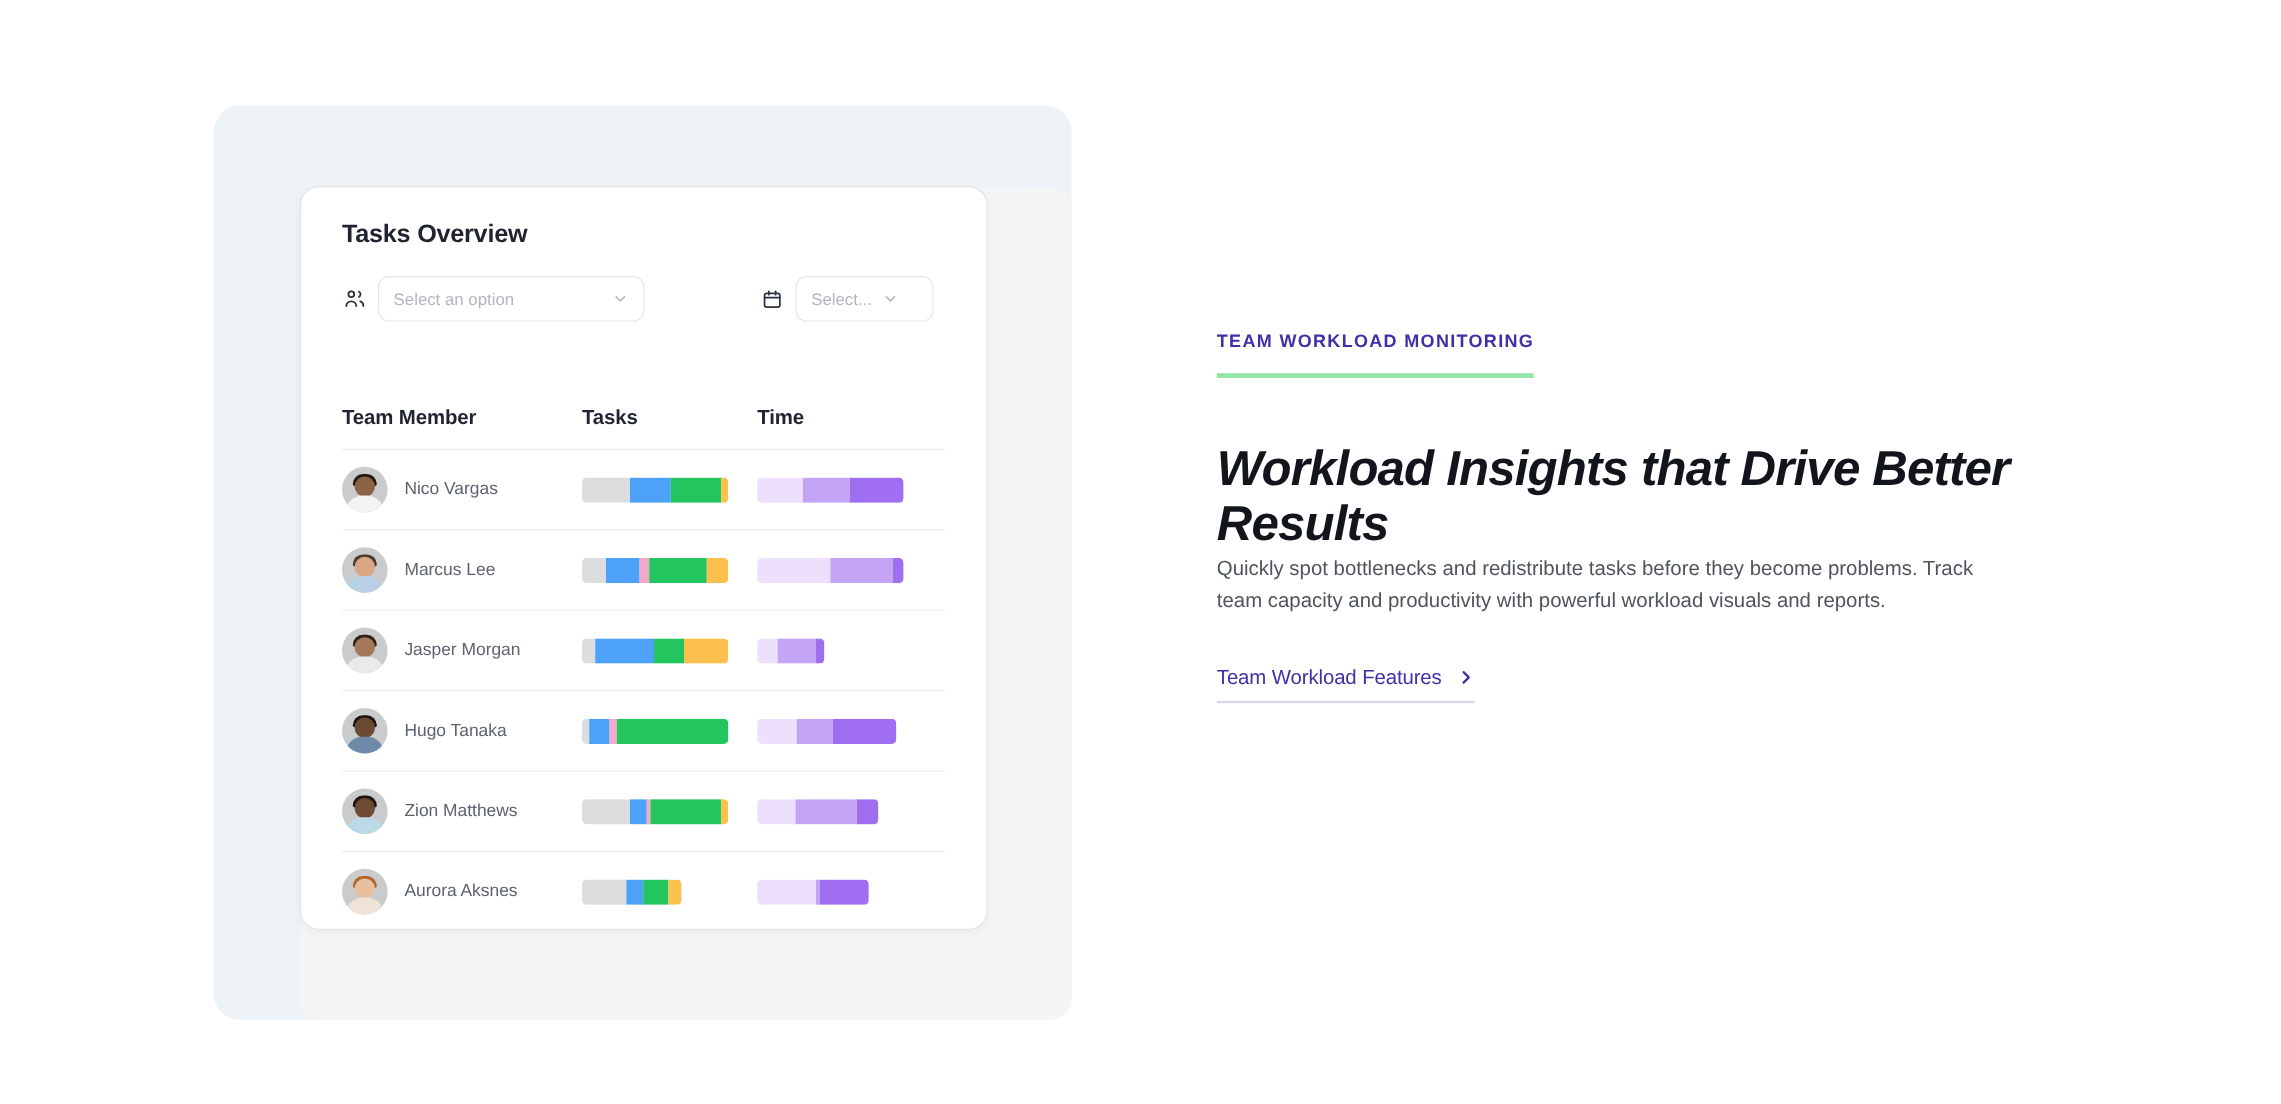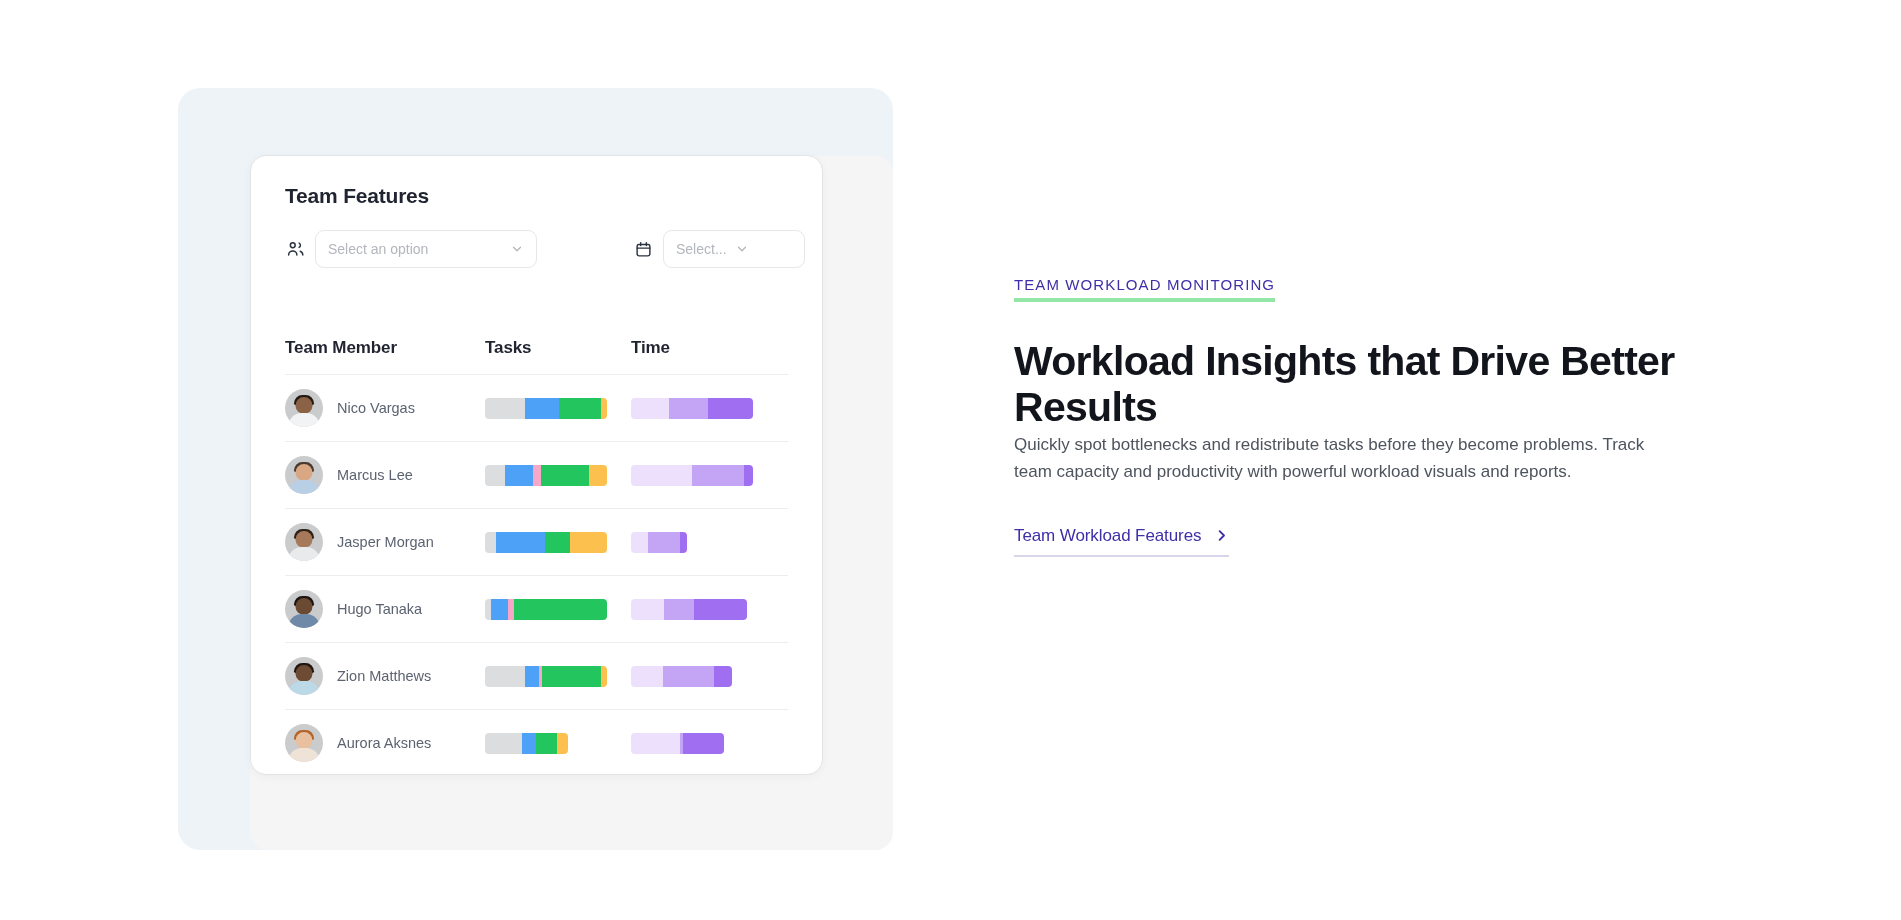--- a/index.html
+++ b/index.html
@@ -91,21 +91,21 @@
     height: 38px;
     border: 1px solid #e6e7ea;
     border-radius: 9px;
     background: #ffffff;
     display: flex;
     align-items: center;
     padding: 0 12px;
     cursor: pointer;
   }
   .select-box.wide { width: 222px; }
-  .select-box.narrow { width: 142px; }
+  .select-box.narrow { width: 115px; }
 
   .select-text {
     flex: 1 1 auto;
     font-size: 14px;
     color: #b3b6bc;
     white-space: nowrap;
     overflow: hidden;
   }
   .select-box.narrow .select-text { flex: 0 0 auto; margin-right: 8px; }
 
@@ -206,35 +206,36 @@
   .copy {
     position: absolute;
     left: 1014px;
     top: 276px;
     width: 700px;
   }
 
   .eyebrow {
     display: inline-block;
     font-size: 15px;
-    font-weight: 400;
+    font-weight: 700;
     letter-spacing: 1.1px;
     color: #3f2fa8;
-    padding-bottom: 5px;
+    padding-bottom: 18px;
     border-bottom: 4px solid #93e6a5;
   }
 
   .headline {
-    margin-top: 36px;
+    margin-top: 52px;
     font-size: 41px;
     line-height: 1.13;
     font-weight: 700;
     color: #13151c;
     letter-spacing: -0.7px;
     max-width: 690px;
+    font-style: italic;
   }
 
   .body-copy {
     font-size: 17px;
     line-height: 1.62;
     color: #4e545e;
     max-width: 660px;
   }
 
   .cta {
@@ -260,21 +261,21 @@
 <body>
 
 <div class="page">
 
   <div class="visual-outer">
     <div class="visual-mid"></div>
   </div>
 
   <div class="widget-card">
 
-    <div class="widget-title">Team Features</div>
+    <div class="widget-title">Tasks Overview</div>
 
     <div class="filters">
 
       <div class="filter-group">
         <span class="filter-icon">
           <svg width="18" height="18" viewBox="0 0 24 24" fill="none" stroke="currentColor" stroke-width="2" stroke-linecap="round" stroke-linejoin="round">
             <circle cx="9" cy="7" r="3.2"></circle>
             <path d="M3.5 20c0-3.1 2.5-5.2 5.5-5.2s5.5 2.1 5.5 5.2"></path>
             <path d="M17.5 4.2a3.2 3.2 0 0 1 0 5.7"></path>
             <path d="M19 14.9c2 .7 3.4 2.5 3.4 5.1"></path>

